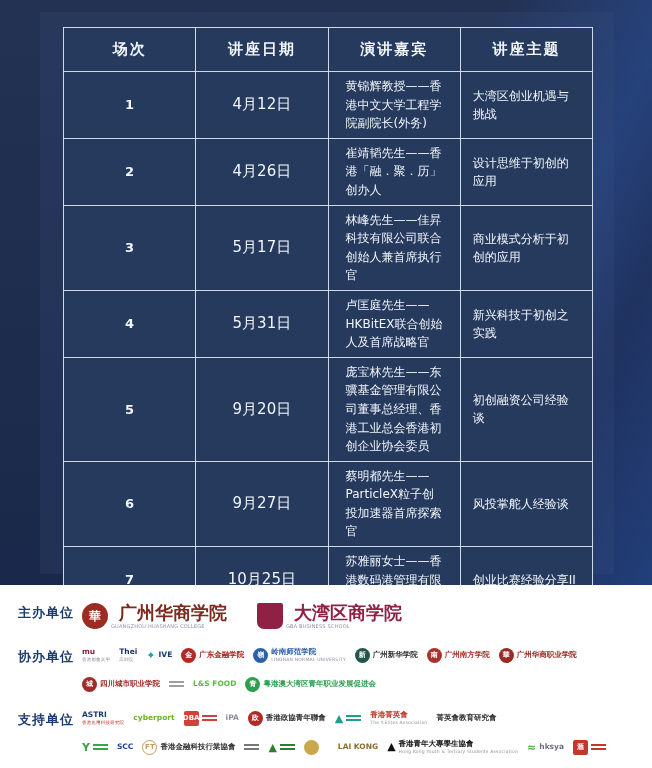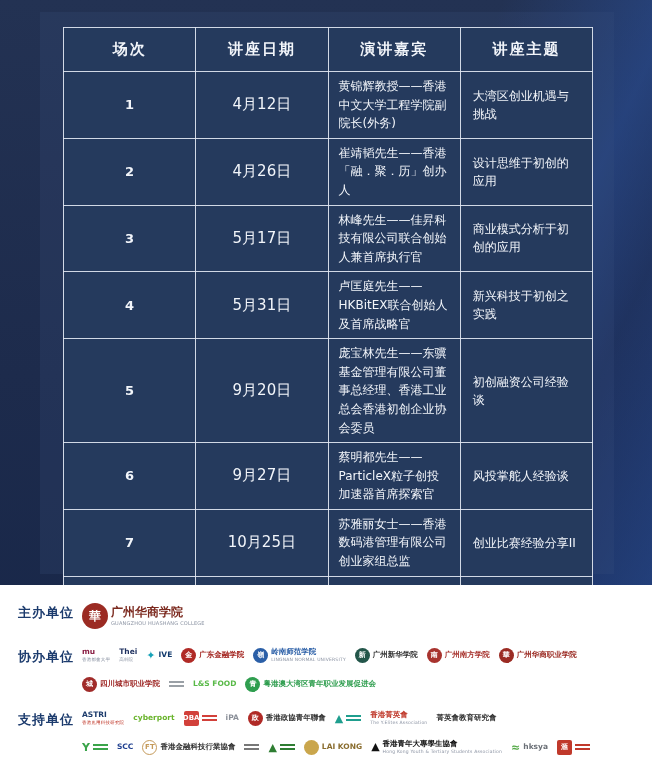--- a/index.html
+++ b/index.html
@@ -33,21 +33,21 @@
     background:#253a5d;
     vertical-align:middle;
   }
   .schedule th {
     height:44px; font-size:15px; font-weight:bold; letter-spacing:2px; text-align:center;
   }
   .schedule tbody tr { height:48px; }
   .schedule tbody tr:nth-child(5) { height:68px; }
   td.c-no   { width:50px;  text-align:center; font-weight:bold; font-size:13px; }
   td.c-date { width:76px;  text-align:center; font-size:15px; }
-  td.c-spk  { width:220px; font-size:12px; line-height:1.55; padding:5px 10px; text-align:left; }
+  td.c-spk  { width:220px; font-size:12px; line-height:1.55; padding:5px 17px; text-align:left; }
   td.c-top  { width:184px; font-size:12px; line-height:1.5;  padding:5px 12px; text-align:left; }
 
   
   .footer { position:absolute; left:0; top:585px; width:652px; height:183px; background:#ffffff; padding:13px 6px 0 18px; }
   .section { display:flex; align-items:flex-start; margin-bottom:5px; }
   .sec-label { flex:0 0 64px; font-size:13px; font-weight:bold; color:#1d3c6e; padding-top:6px; letter-spacing:1px; }
   .sec-rows { flex:1 1 auto; }
   .logo-row { display:flex; align-items:center; gap:9px; min-height:26px; margin-bottom:3px; flex-wrap:nowrap; }
 
   .logo { display:inline-flex; align-items:center; gap:3px; white-space:nowrap; }
@@ -62,21 +62,21 @@
   .l-glyph { font-size:11px; line-height:1; flex:0 0 auto; font-weight:bold; }
   .l-txt { display:flex; flex-direction:column; justify-content:center; }
   .l-main { font-size:7.5px; font-weight:bold; line-height:1.15; }
   .l-sub  { font-size:4.5px; color:#8b93a3; letter-spacing:.2px; line-height:1.2; }
   .l-bars { display:flex; flex-direction:column; gap:1.5px; }
   .l-bars i { display:block; width:15px; height:2px; background:#b9bfc9; }
 
   
   .sec-host .logo-row { gap:30px; min-height:36px; }
   .sec-host .l-icon { width:26px; height:26px; font-size:12px; }
-  .sec-host .l-main { font-size:12px; font-family:"DejaVu Serif","Liberation Serif",serif; }
+  .sec-host .l-main { font-size:18px; font-family:"DejaVu Serif","Liberation Serif",serif;margin-left:8px; }
   .sec-host .l-sub { font-size:5px; }
 </style>
 </head>
 <body>
 
 <div class="page">
 
   <div class="dark">
     <div class="panel"></div>
 
@@ -162,20 +162,27 @@
         <div class="sec-label">主办单位</div>
         <div class="sec-rows">
           <div class="logo-row">
             <span class="logo">
               <span class="l-icon " style="background: rgb(155, 43, 35);">華</span>
               <span class="l-txt">
                 <span class="l-main" style="color: rgb(124, 42, 31);">广州华商学院</span>
                 <span class="l-sub">GUANGZHOU HUASHANG COLLEGE</span>
               </span>
             </span>
+            <span class="logo">
+              <span class="l-icon shield" style="background: rgb(142, 33, 68);"></span>
+              <span class="l-txt">
+                <span class="l-main" style="color: rgb(142, 33, 68);">大湾区商学院</span>
+                <span class="l-sub">GBA BUSINESS SCHOOL</span>
+              </span>
+            </span>
           </div>
         </div>
       </div>
       <div class="section sec-co">
         <div class="sec-label">协办单位</div>
         <div class="sec-rows">
           <div class="logo-row">
             <span class="logo">
               <span class="l-txt">
                 <span class="l-main" style="color: rgb(138, 31, 68);">mu</span>
@@ -333,21 +340,21 @@
             <span class="logo">
               <span class="l-glyph" style="color: rgb(46, 125, 50);">▲</span>
               <span class="l-bars">
                 <i style="background: rgb(46, 125, 50);"></i>
                 <i style="background: rgb(46, 125, 50);"></i>
               </span>
             </span>
             <span class="logo">
               <span class="l-icon " style="background: rgb(202, 166, 76);"></span>
               <span class="l-txt">
-                <span class="l-main" style="color: rgb(138, 109, 47);">LAI KONG</span>
+                <span class="l-main" style="color: rgb(138, 109, 47); margin-left: 16px;">LAI KONG</span>
               </span>
             </span>
             <span class="logo">
               <span class="l-glyph" style="color: rgb(17, 17, 17);">▲</span>
               <span class="l-txt">
                 <span class="l-main" style="color: rgb(17, 17, 17);">香港青年大專學生協會</span>
                 <span class="l-sub">Hong Kong Youth &amp; Tertiary Students Association</span>
               </span>
             </span>
             <span class="logo">

